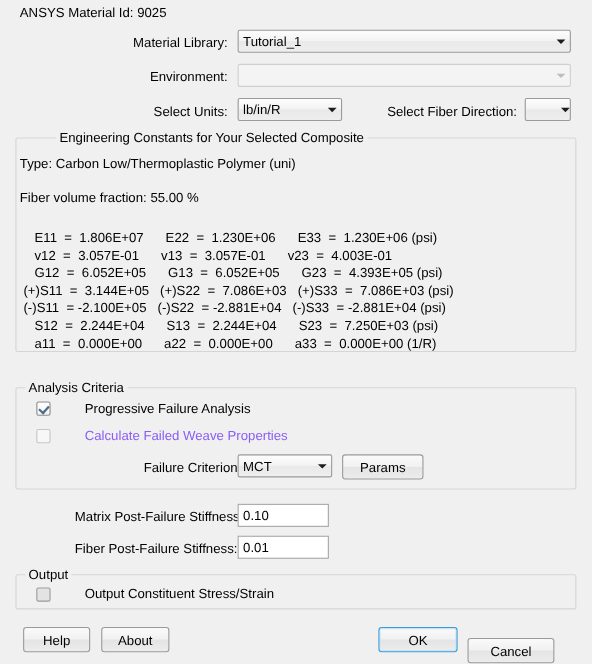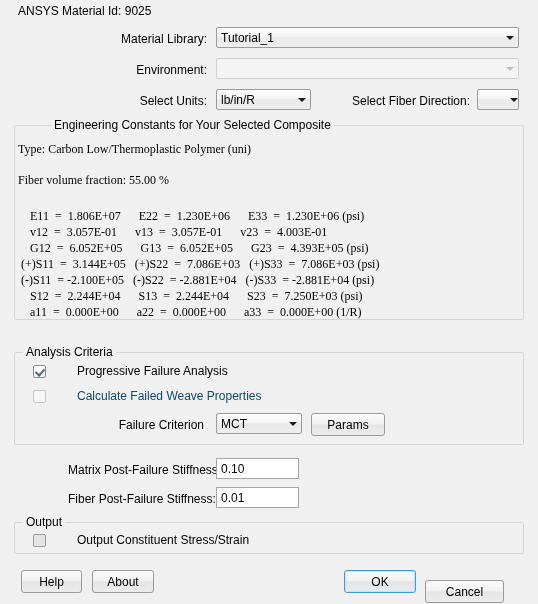--- a/index.html
+++ b/index.html
@@ -103,21 +103,21 @@
     background: #f0f0f0;
     padding: 0 3px;
     font-size: 12px;
     color: #000;
     white-space: nowrap;
   }
 
   
   .mono {
     position: absolute;
-    font-family: Liberation Serif, serif;
+    font-family: Liberation Sans, sans-serif;
     font-size: 12px;
     color: #000;
     white-space: pre;
     line-height: 16px;
   }
 
   
   .checkrow {
     position: absolute;
     display: flex;
@@ -150,21 +150,21 @@
   }
   .cbox.disabled {
     border-color: #c6c6c6;
     background: #f7f7f7;
   }
   .cbox.filled {
     border-color: #9b9b9b;
     background: #e3e3e3;
   }
   .check-label { color: #000; }
-  .check-label.disabled { color: #0c4a6e; }
+  .check-label.disabled { color: #8b5cf6; }
 
   
   .btn {
     position: absolute;
     box-sizing: border-box;
     border: 1px solid #9a9a9a;
     border-radius: 3px;
     background: linear-gradient(to bottom, #fafafa 0%, #f1f1f1 48%, #e4e4e4 51%, #ececec 100%);
     font-family: "Liberation Sans", sans-serif;
     font-size: 12px;
@@ -245,21 +245,21 @@
   <div class="checkrow" style="left:33px; top:364px;">
     <span class="cbox checked"></span>
     <span class="check-label">Progressive Failure Analysis</span>
   </div>
 
   <div class="checkrow" style="left:33px; top:389px;">
     <span class="cbox disabled"></span>
     <span class="check-label disabled">Calculate Failed Weave Properties</span>
   </div>
 
-  <div class="field-label" style="left:86px; top:418px; width:118px;">Failure Criterion</div>
+  <div class="field-label" style="left:98px; top:418px; width:118px;">Failure Criterion</div>
   <div class="combo" style="left:216px; top:413px; width:86px;">
     <span class="combo-text">MCT</span>
     <span class="arrow"><span class="tri"></span></span>
   </div>
   <div class="btn" style="left:311px; top:413px; width:74px;">Params</div>
 
   <div class="field-label" style="left:68px; top:463px; width:139px;">Matrix Post-Failure Stiffness:</div>
   <div class="tinput" style="left:216px; top:458px; width:83px;">0.10</div>
 
   <div class="field-label" style="left:68px; top:492px; width:139px;">Fiber Post-Failure Stiffness:</div>

